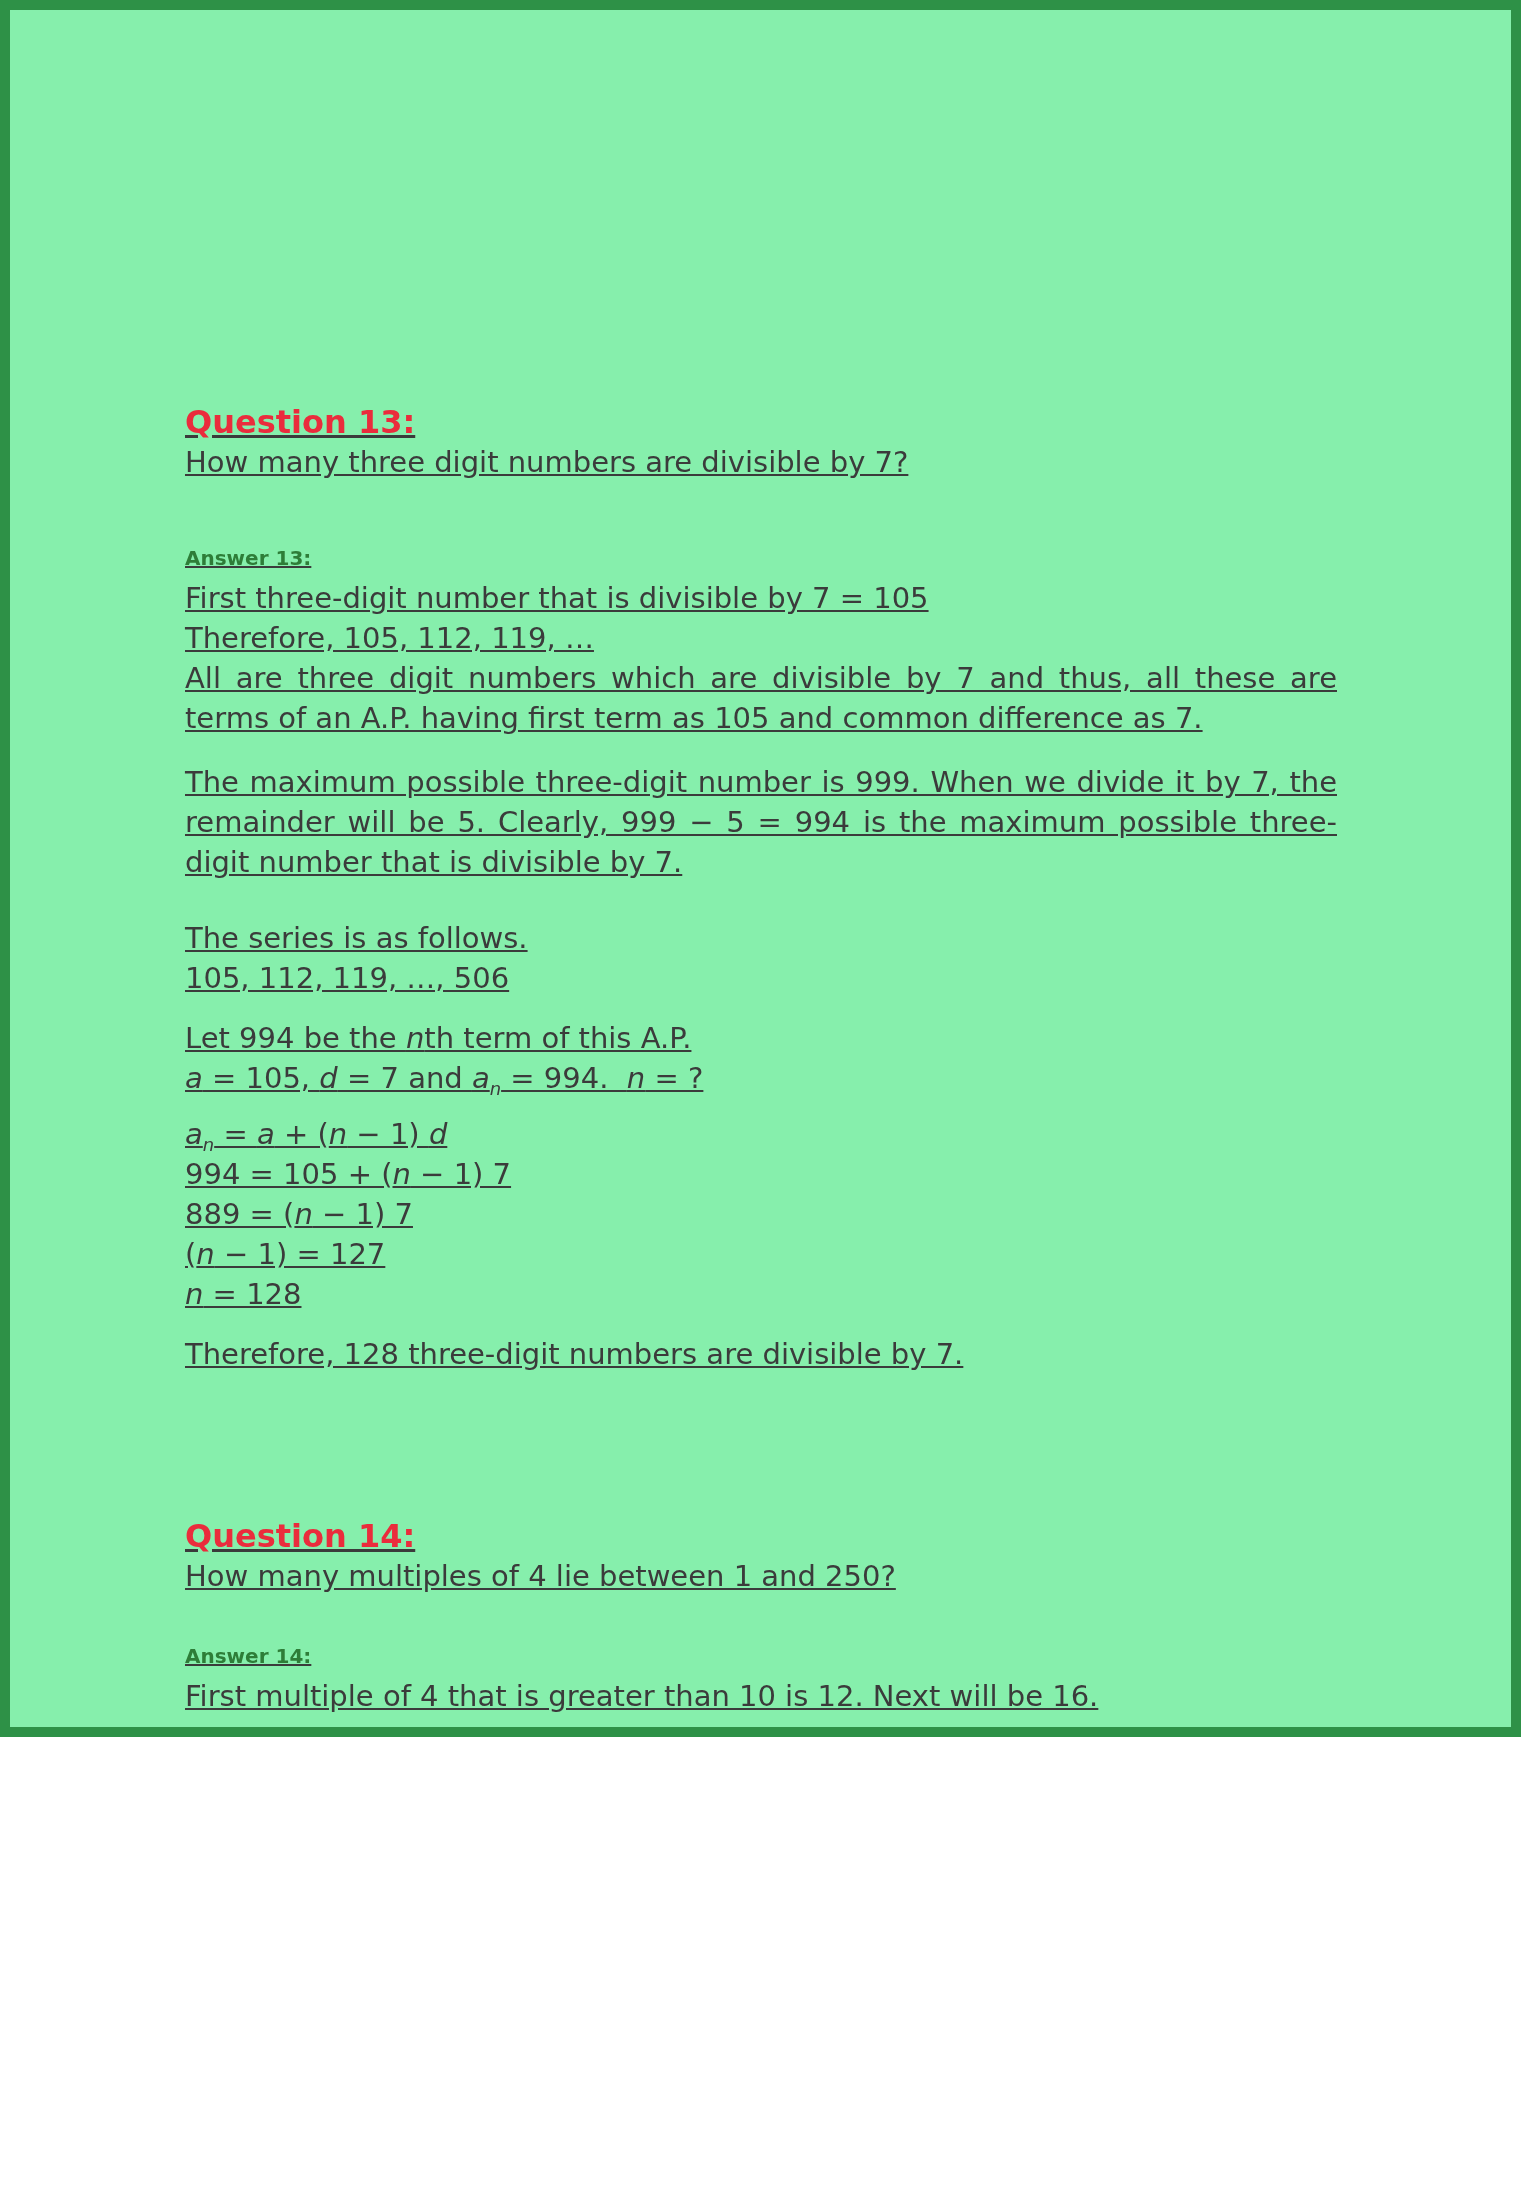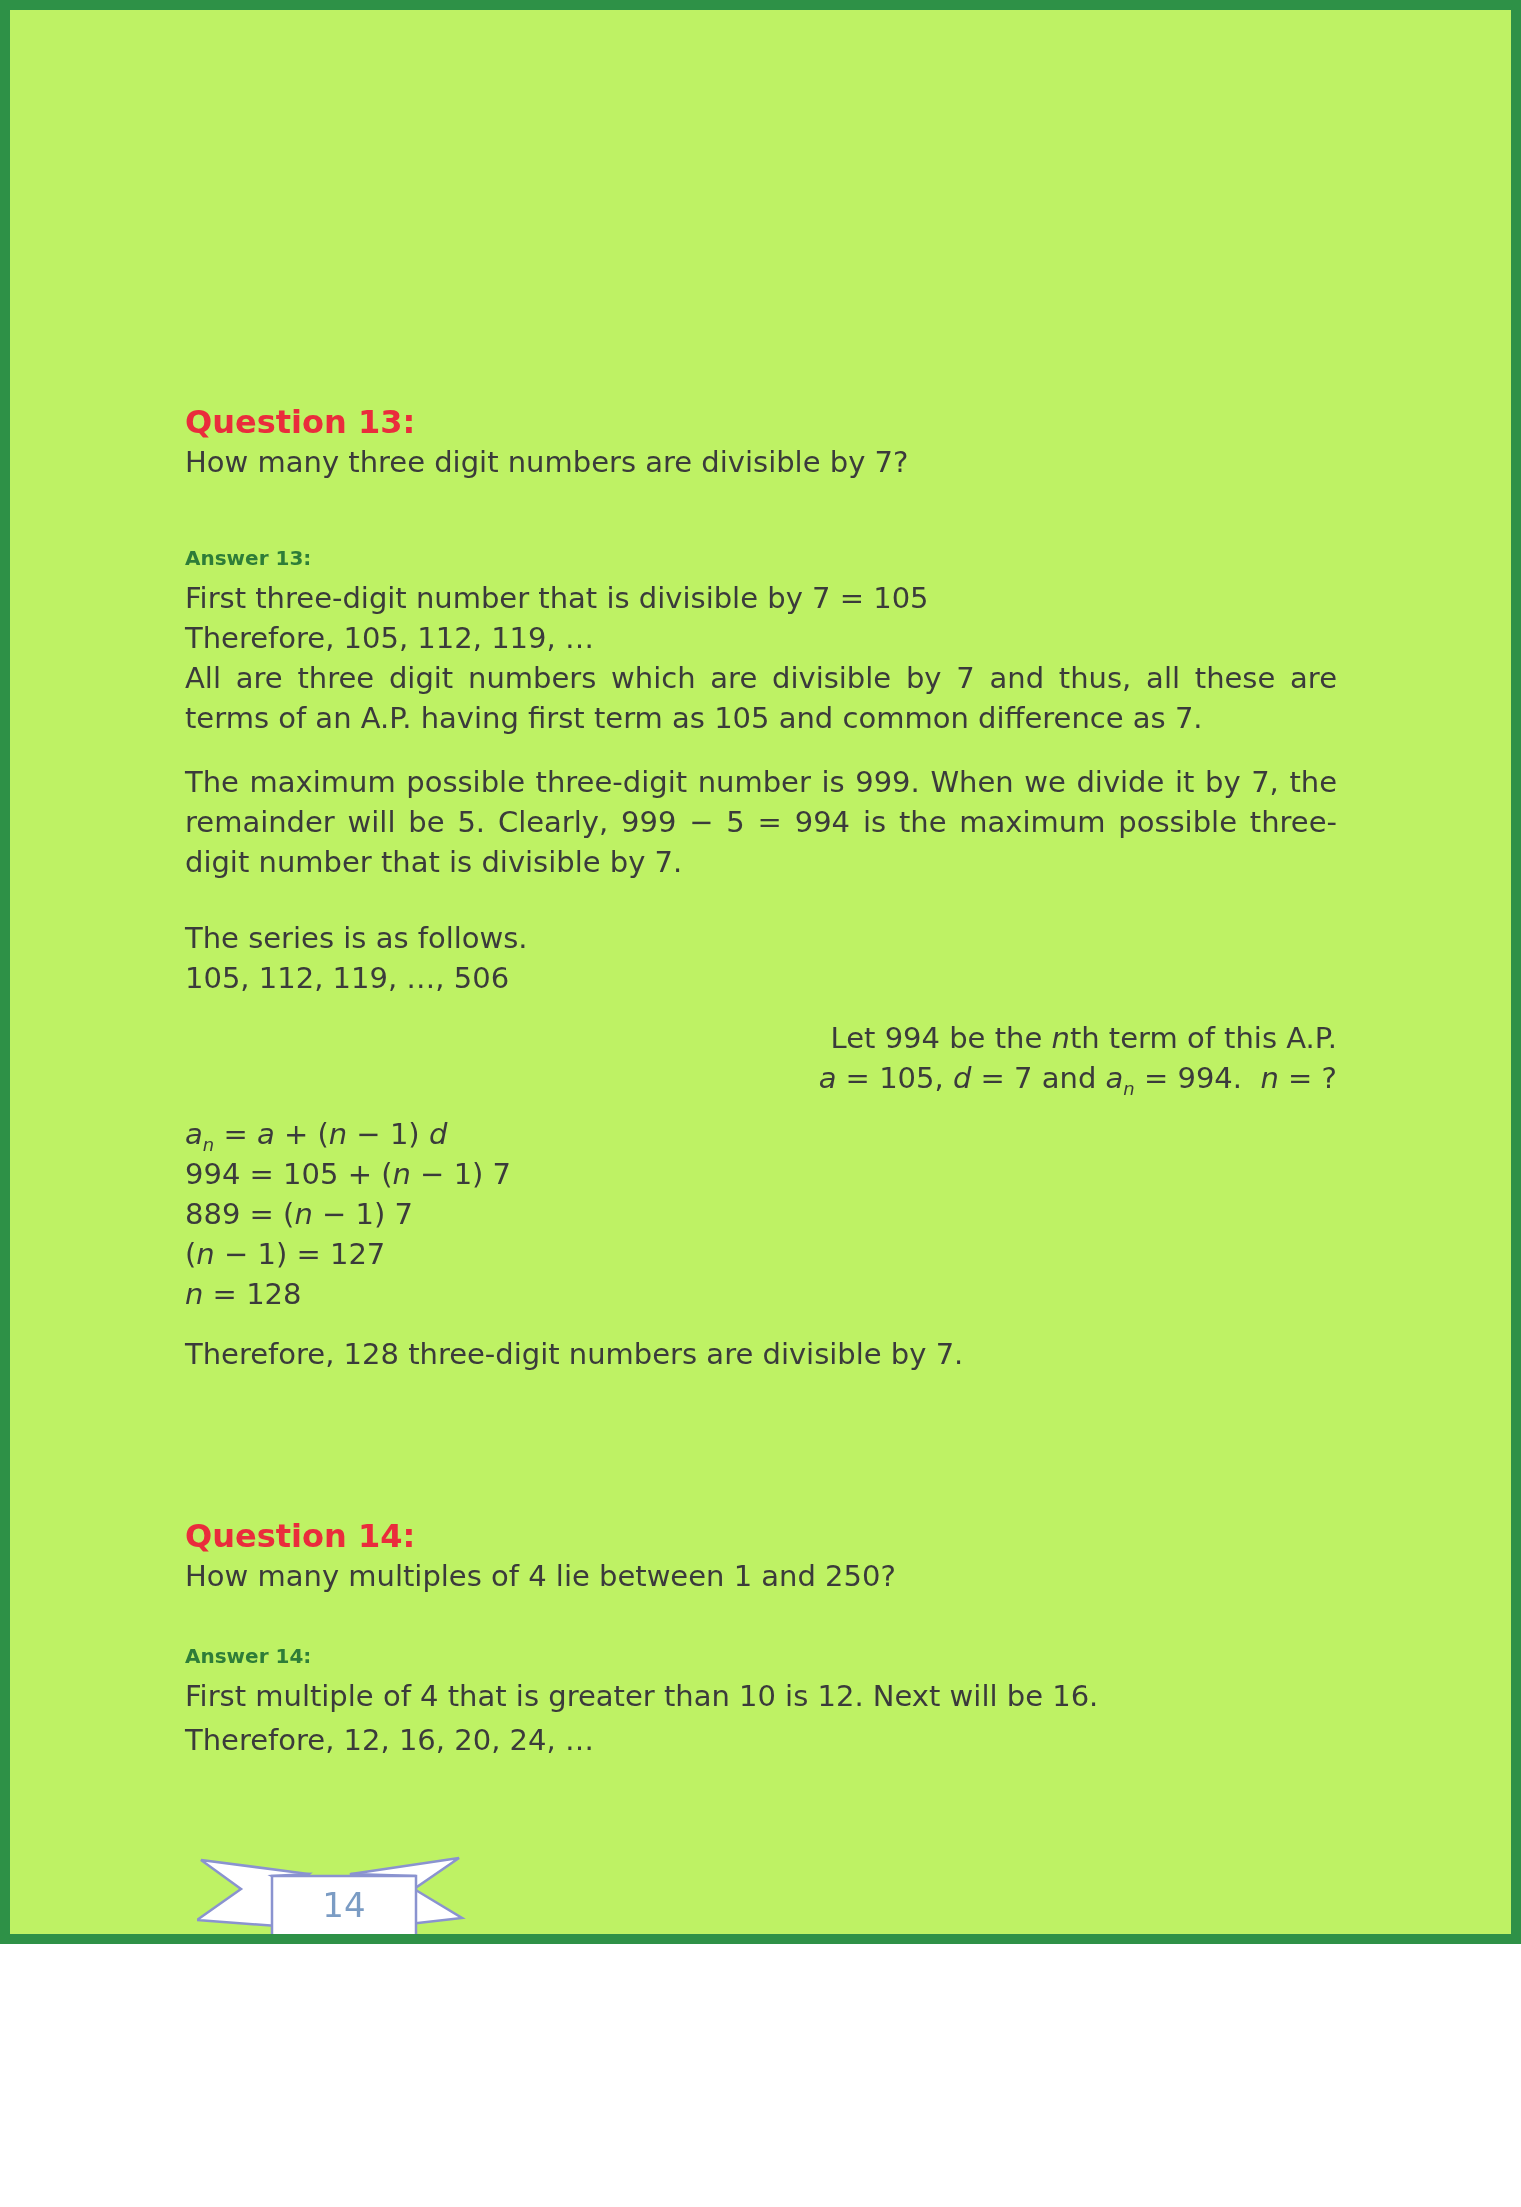--- a/index.html
+++ b/index.html
@@ -1,24 +1,25 @@
 <!DOCTYPE html>
 <html style="--border: #2e9147; --question: #ea2c3c; --answer: #2e7d38; --text: #3b3b3b; --ribbon: #8a93d0; --page_number: #7b9cc4;"><head>
 <meta charset="utf-8">
 <style>
   html,body{margin:0;padding:0;background:#ffffff;}
   .page{
     position:relative;
-    width:1521px;height:1944px;
+    width:1521px;height:1737px;
     box-sizing:border-box;
-    background:#bef264;
+    background:#86efac;
     border:10px solid var(--border,#2e9147);
     font-family:"DejaVu Sans","Liberation Sans",sans-serif;
     color:var(--text,#3b3b3b);
     overflow:hidden;
+    text-decoration:underline;
   }
   .content{
     box-sizing:border-box;
     padding:392px 174px 0 175px;
     font-size:29px;
     line-height:40px;
   }
   .q-heading{
     font-size:32px;
     font-weight:bold;
@@ -31,21 +32,21 @@
     color:var(--answer,#2e7d38);
     line-height:40px;
   }
   .line{line-height:40px;}
   .para{text-align:justify;line-height:40px;}
   i{font-style:italic;}
   sub{font-size:0.62em;line-height:0;}
   .blk-answer13{margin-top:56px;}
   .blk-para2{margin-top:24px;}
   .blk-series{margin-top:36px;}
-  .blk-let{margin-top:20px;text-align:right;}
+  .blk-let{margin-top:20px;}
   .blk-eq{margin-top:16px;}
   .blk-conclusion{margin-top:20px;}
   .blk-q14{margin-top:142px;}
   .blk-answer14{margin-top:40px;}
   .blk-therefore14{margin-top:4px;}
   .ribbon-wrap{
     margin-top:96px;
     text-align:left;
   }
   .ribbon-wrap svg{

